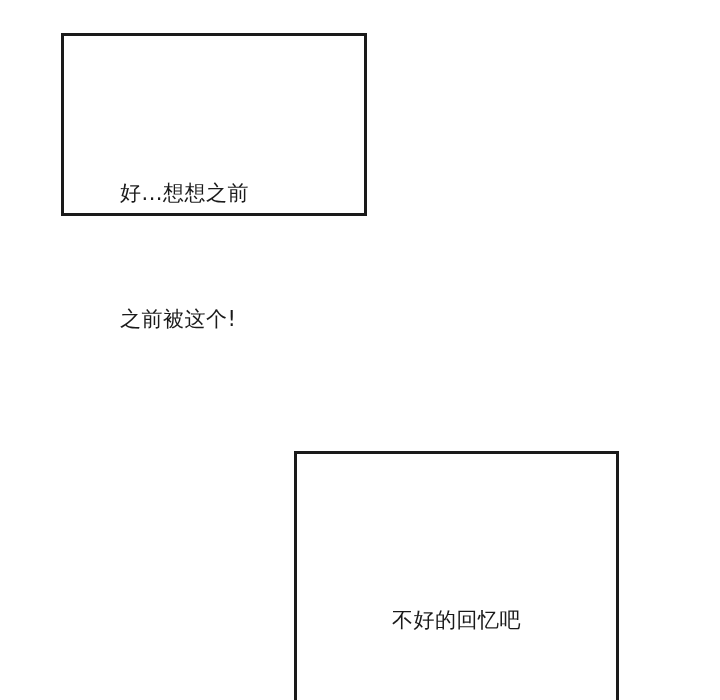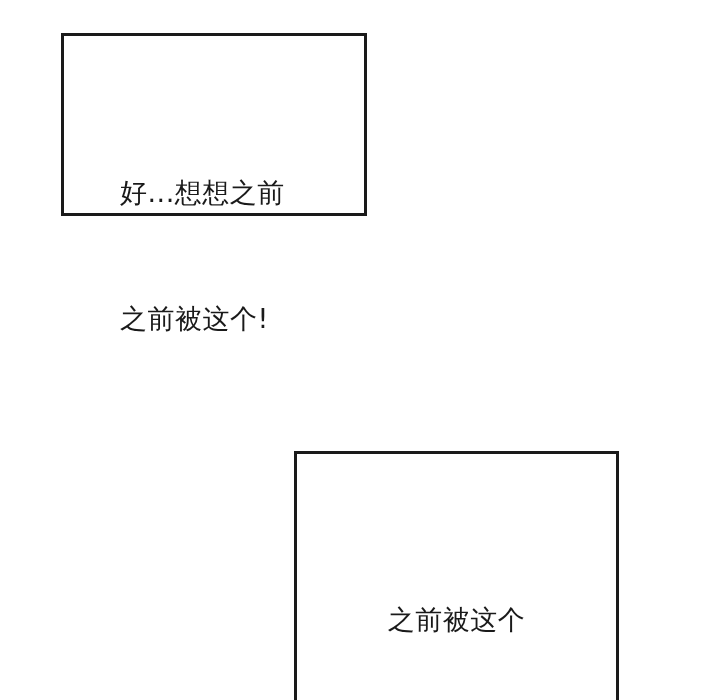--- a/index.html
+++ b/index.html
@@ -35,21 +35,21 @@
   }
   #panel-2 {
     left: 294px;
     top: 451px;
     width: 325px;
     height: 300px;
   }
   .panel-text {
     position: absolute;
     color: #1a1a1a;
-    font-size: 27px;
+    font-size: 21px;
     line-height: 42px;
     font-weight: 400;
     letter-spacing: 0.5px;
     white-space: pre;
     font-family: "DejaVu Sans", "Liberation Sans", sans-serif;
   }
   #panel-1-text {
     left: 56px;
     top: 52px;
     text-align: left;
@@ -71,19 +71,19 @@
 
   <div class="speech-panel" id="panel-1">
     <div class="panel-text" id="panel-1-text">
       <span class="text-line">好...想想之前</span>
       <span class="text-line">之前被这个!</span>
     </div>
   </div>
 
   <div class="speech-panel" id="panel-2">
     <div class="panel-text" id="panel-2-text">
-      <span class="text-line">之前被这个</span>
+      <span class="text-line">不好的回忆吧</span>
       
       
     </div>
   </div>
 
 </div>
 
 </body></html>

